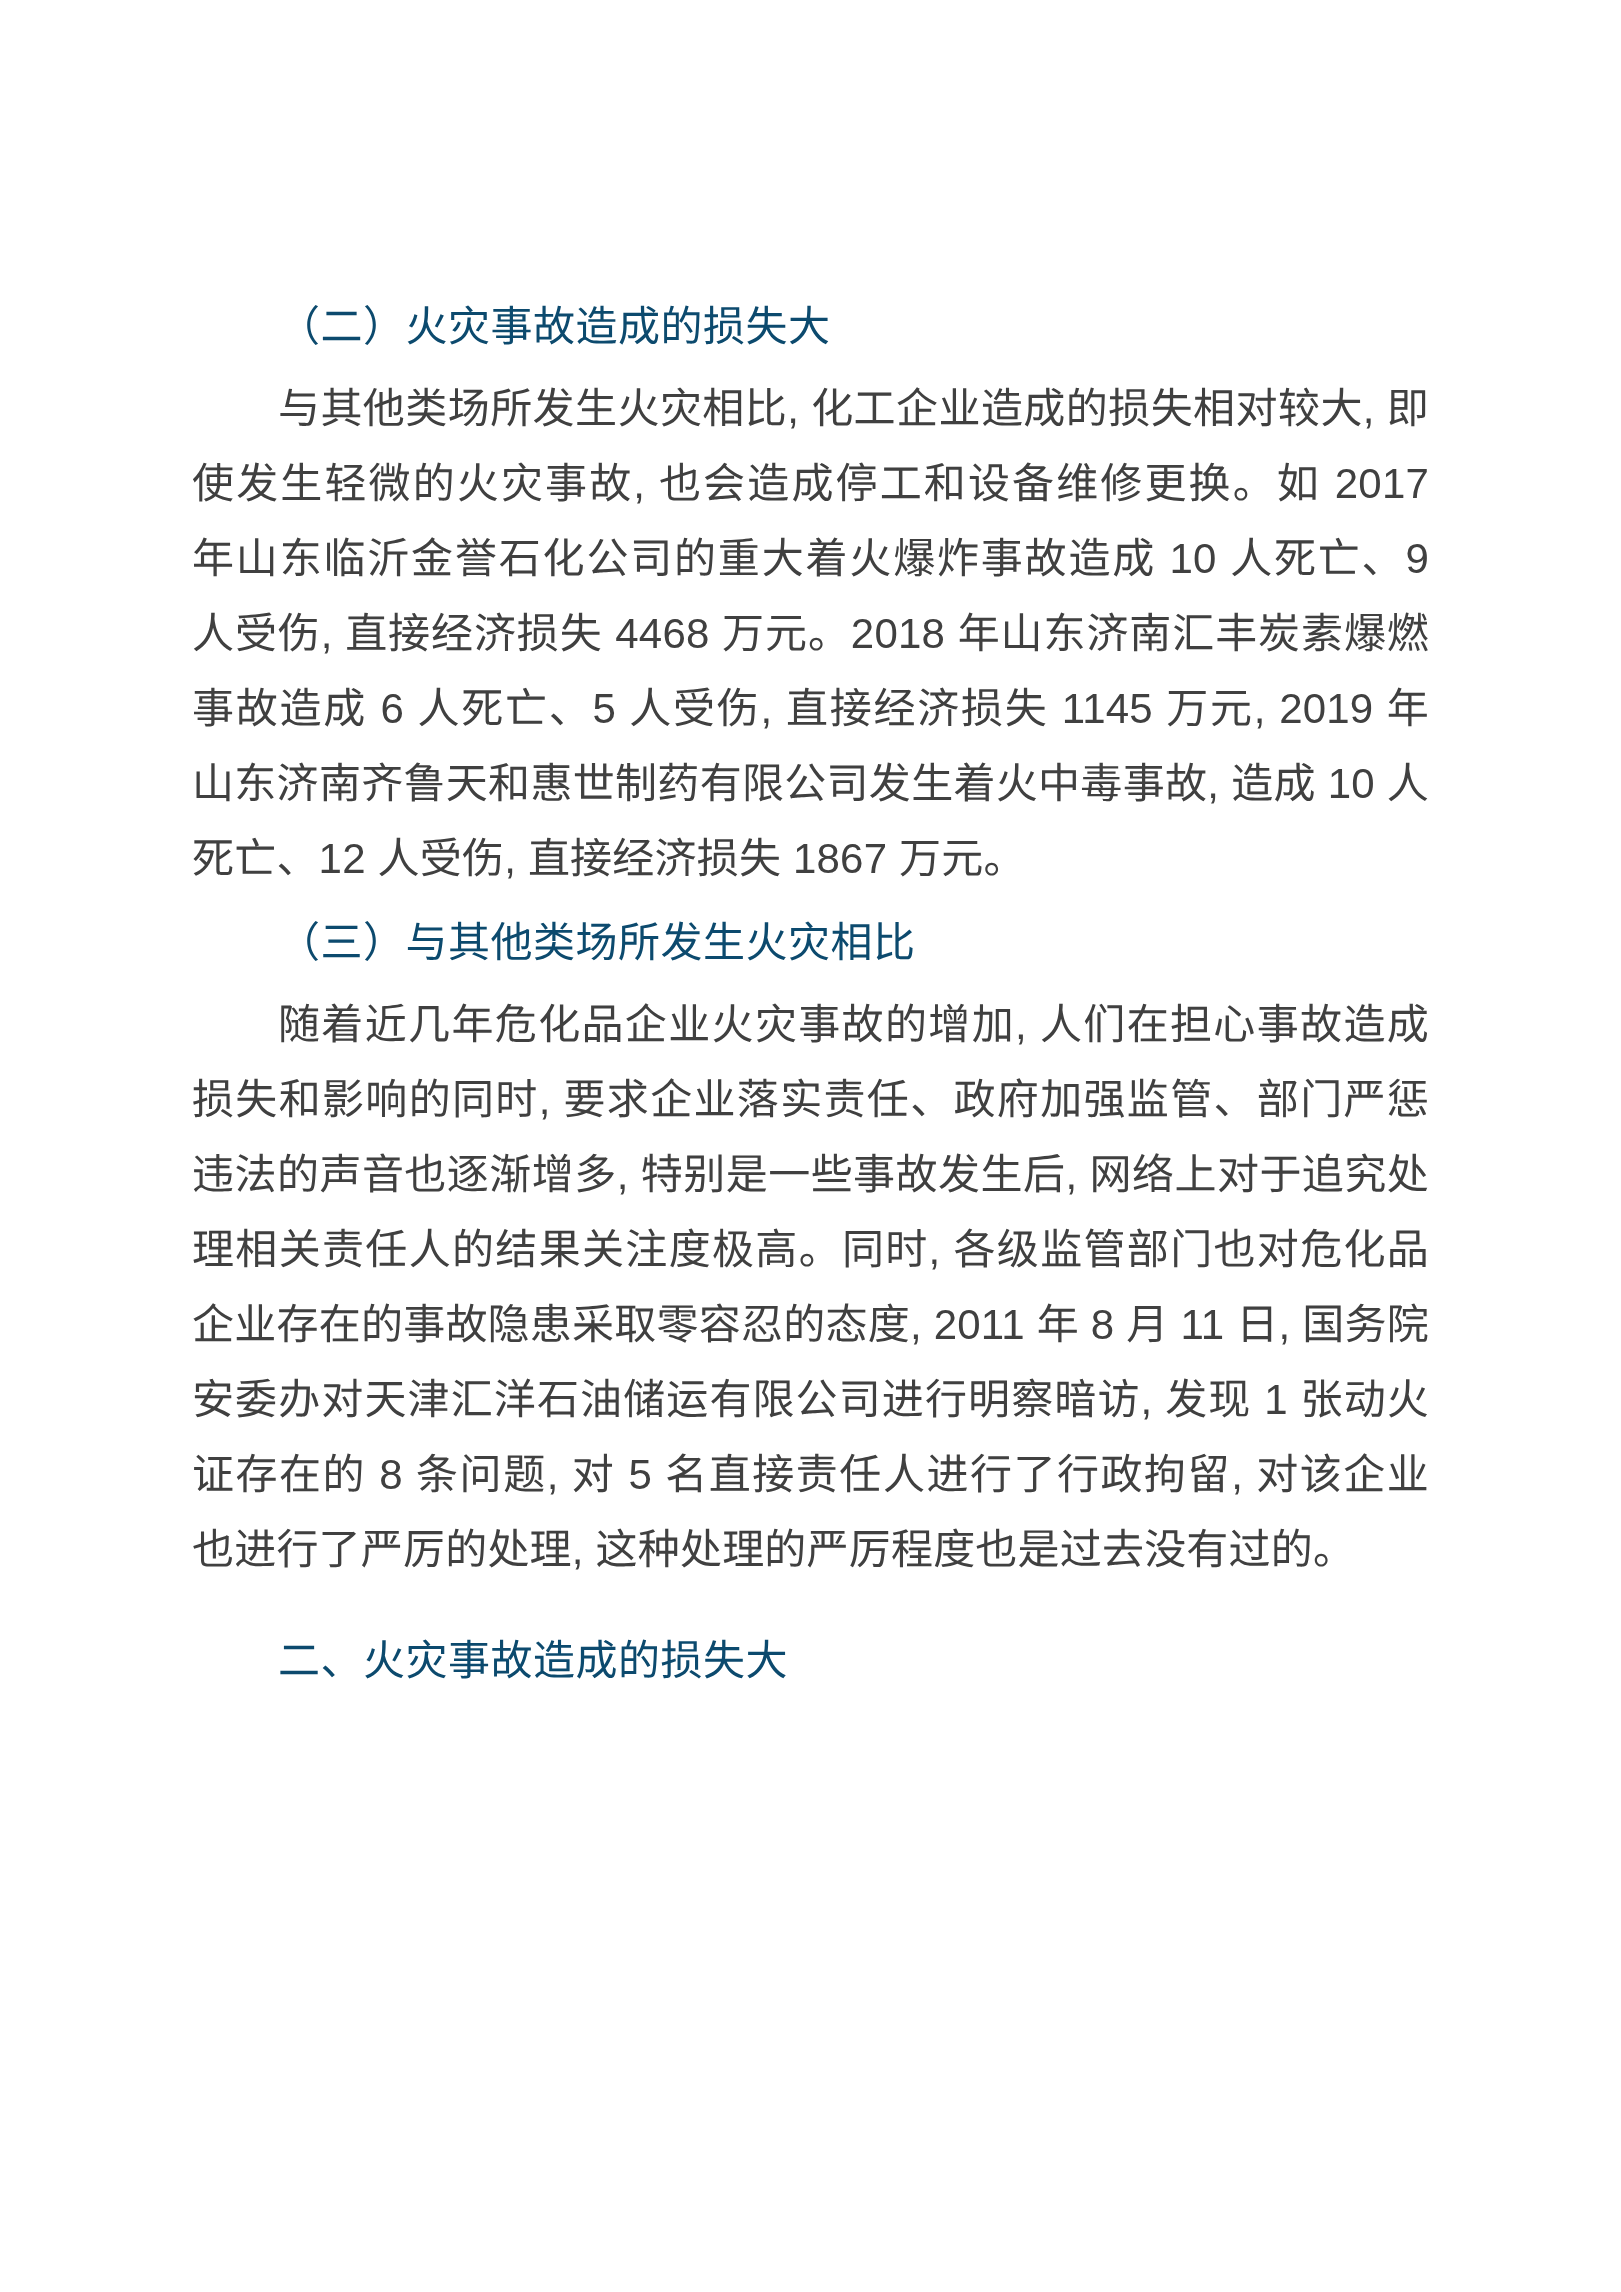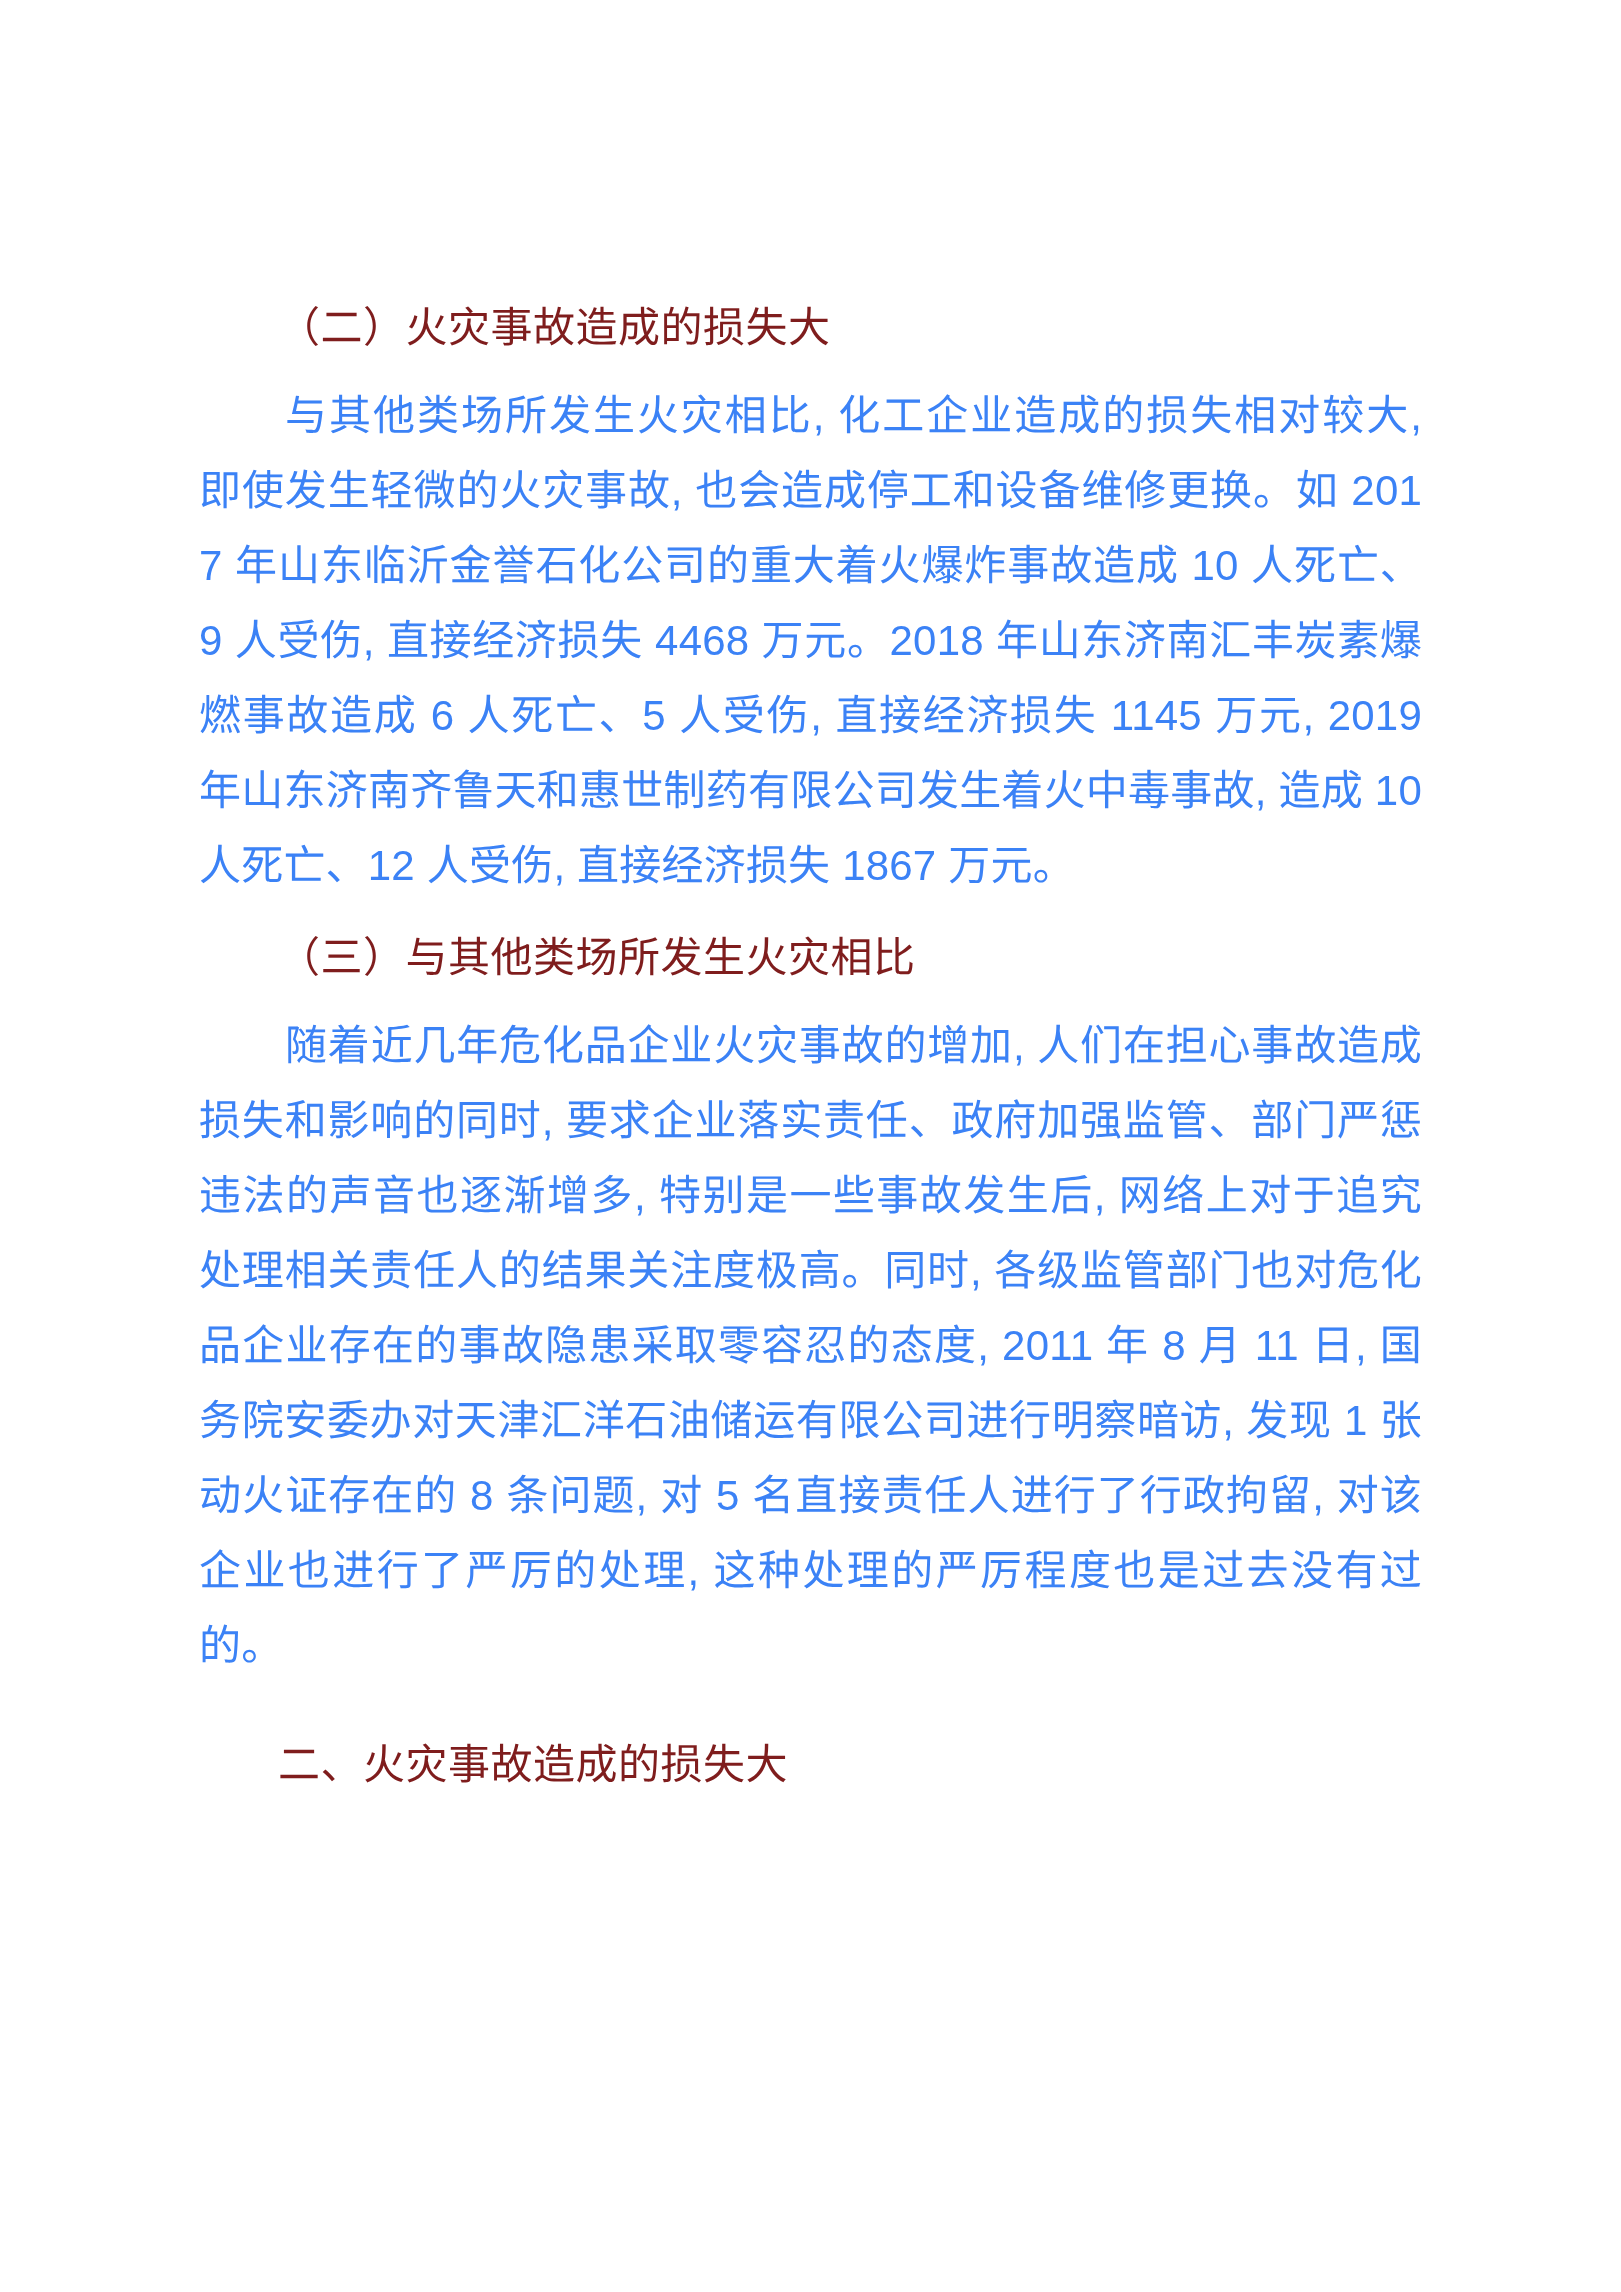--- a/index.html
+++ b/index.html
@@ -21,41 +21,41 @@
 
   .content {
     position: absolute;
     left: 192px;
     top: 290px;
     width: 1237px;
     box-sizing: border-box;
   }
 
   .heading {
-    font-family: Liberation Sans, sans-serif;
+    font-family: Liberation Serif, serif;
     font-size: 42px;
     line-height: 75px;
-    color: #7f1d1d;
+    color: #0c4a6e;
     text-indent: 86px;
     letter-spacing: 0.5px;
     white-space: pre;
     margin: 0;
     font-weight: 400;
   }
 
   .para {
     font-family: "Liberation Sans", "DejaVu Sans", sans-serif;
     font-size: 42px;
     line-height: 75px;
-    color: #3b82f6;
+    color: #404040;
     text-align: justify;
     text-justify: inter-character;
     text-indent: 86px;
     letter-spacing: 0.2px;
-    margin: 7px;
+    margin: 0;
     word-break: break-all;
   }
 
   .para-tight {
     text-align: justify;
     text-align-last: left;
   }
 
   .gap-sm { height: 5.9px; }
   .gap-md { height: 9.8px; }

